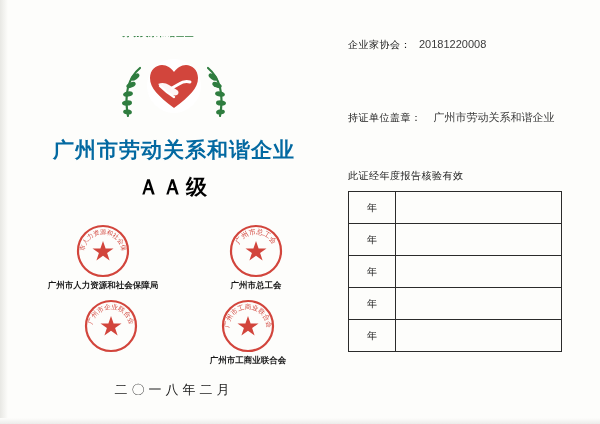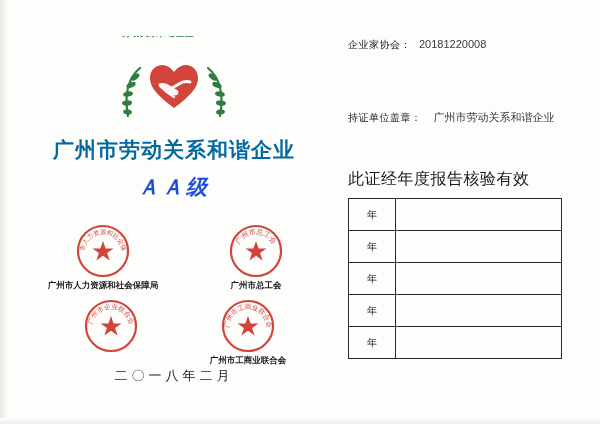--- a/index.html
+++ b/index.html
@@ -91,23 +91,22 @@
     font-weight: bold;
     letter-spacing: 1px;
     color: #0369a1;
     font-family: "DejaVu Sans", sans-serif;
   }
   .cert-grade {
     margin-top: 9px;
     font-size: 21px;
     font-weight: bold;
     letter-spacing: 3px;
-    color: #1d4ed8;
-    font-family: "DejaVu Sans", sans-serif;
-    font-style: italic;
+    color: #000000;
+    font-family: "DejaVu Sans", sans-serif;
   }
 
   
   .seals {
     margin-top: 22px;
   }
   .seal-row {
     display: flex;
     justify-content: center;
     align-items: flex-start;
@@ -133,20 +132,21 @@
   .seal-caption {
     margin-top: 1px;
     font-size: 8.5px;
     color: #1a1a1a;
     font-family: "DejaVu Sans", sans-serif;
     white-space: nowrap;
     font-weight: bold;
   }
 
   .cert-date {
+    margin-top: 14px;
     font-size: 13px;
     letter-spacing: 4px;
     color: #1a1a1a;
     font-family: "DejaVu Sans", sans-serif;
   }
 
   
   .right-panel {
     position: absolute;
     left: 348px;
@@ -171,21 +171,21 @@
     font-family: Liberation Sans, sans-serif;
     color: #3a3a3a;
     margin-left: 8px;
     white-space: nowrap;
   }
   .field-row.holder { margin-top: 58px; }
   .field-row.holder .field-value { margin-left: 12px; }
 
   .notice-line {
     margin-top: 44px;
-    font-size: 16px;
+    font-size: 10px;
     font-family: "DejaVu Sans", sans-serif;
     color: #1a1a1a;
     letter-spacing: 0.5px;
   }
 
   .verify-table {
     margin-top: 8px;
     width: 211px;
     border-collapse: collapse;
     table-layout: fixed;

